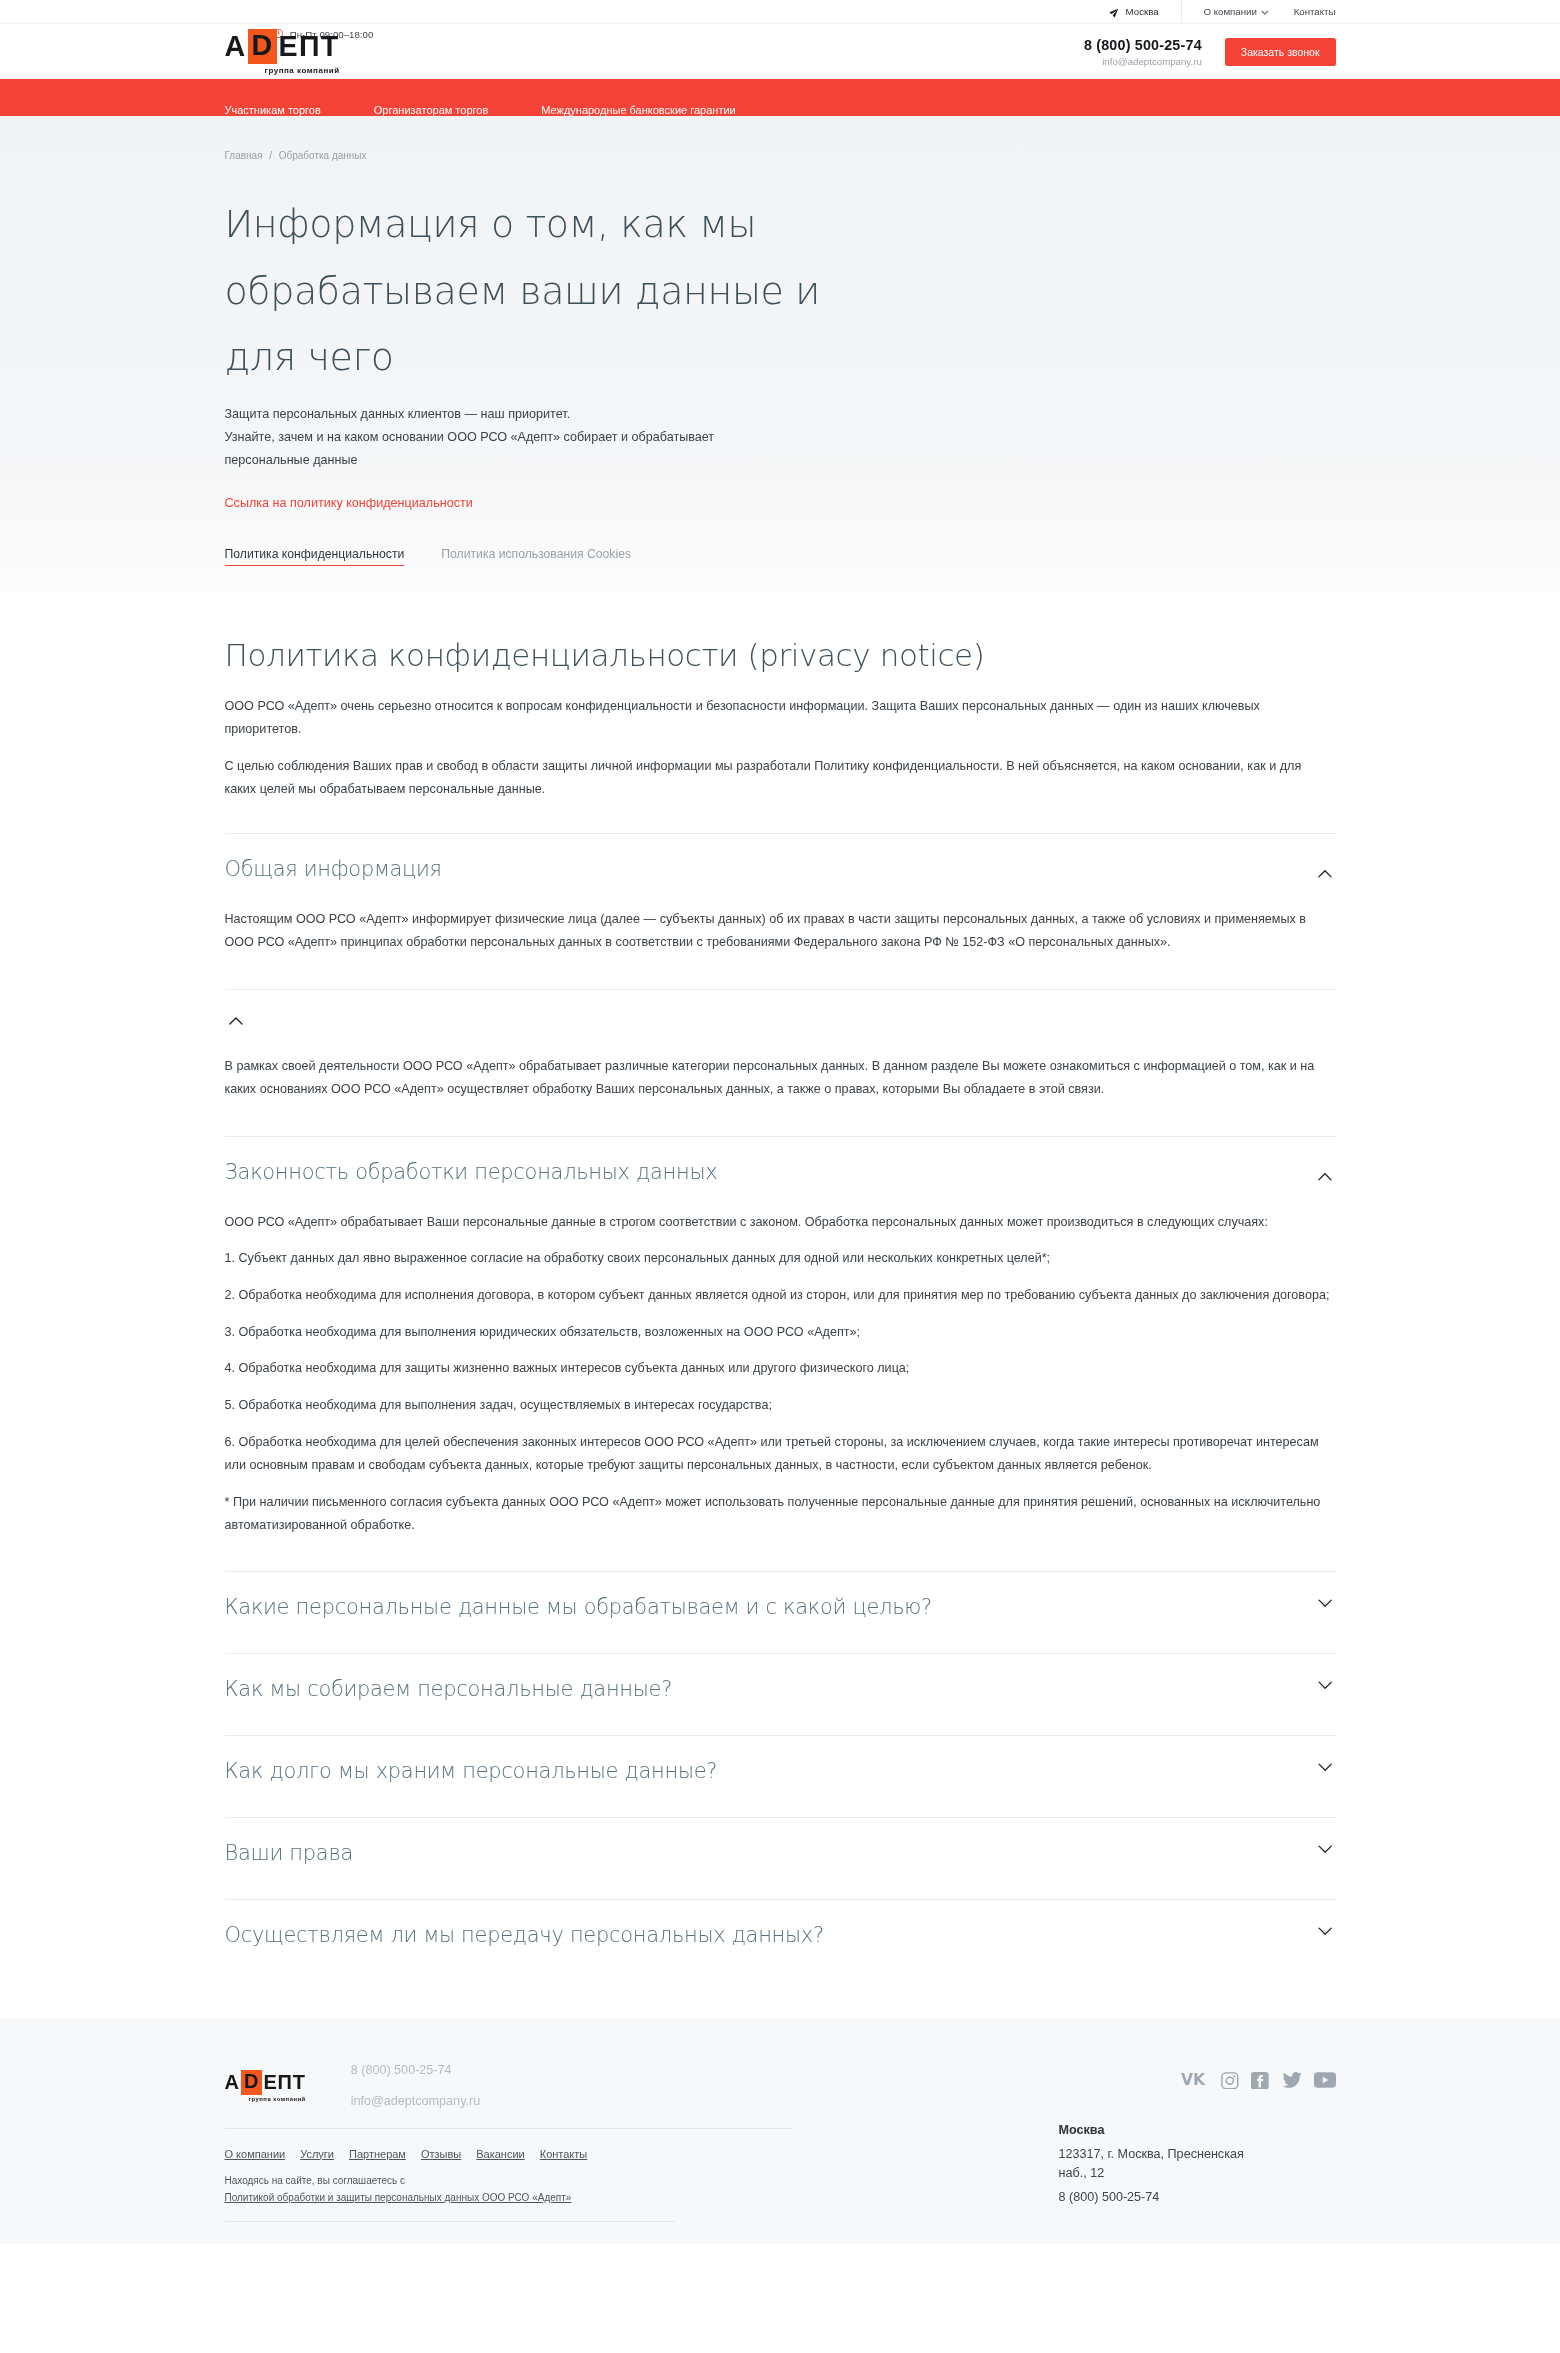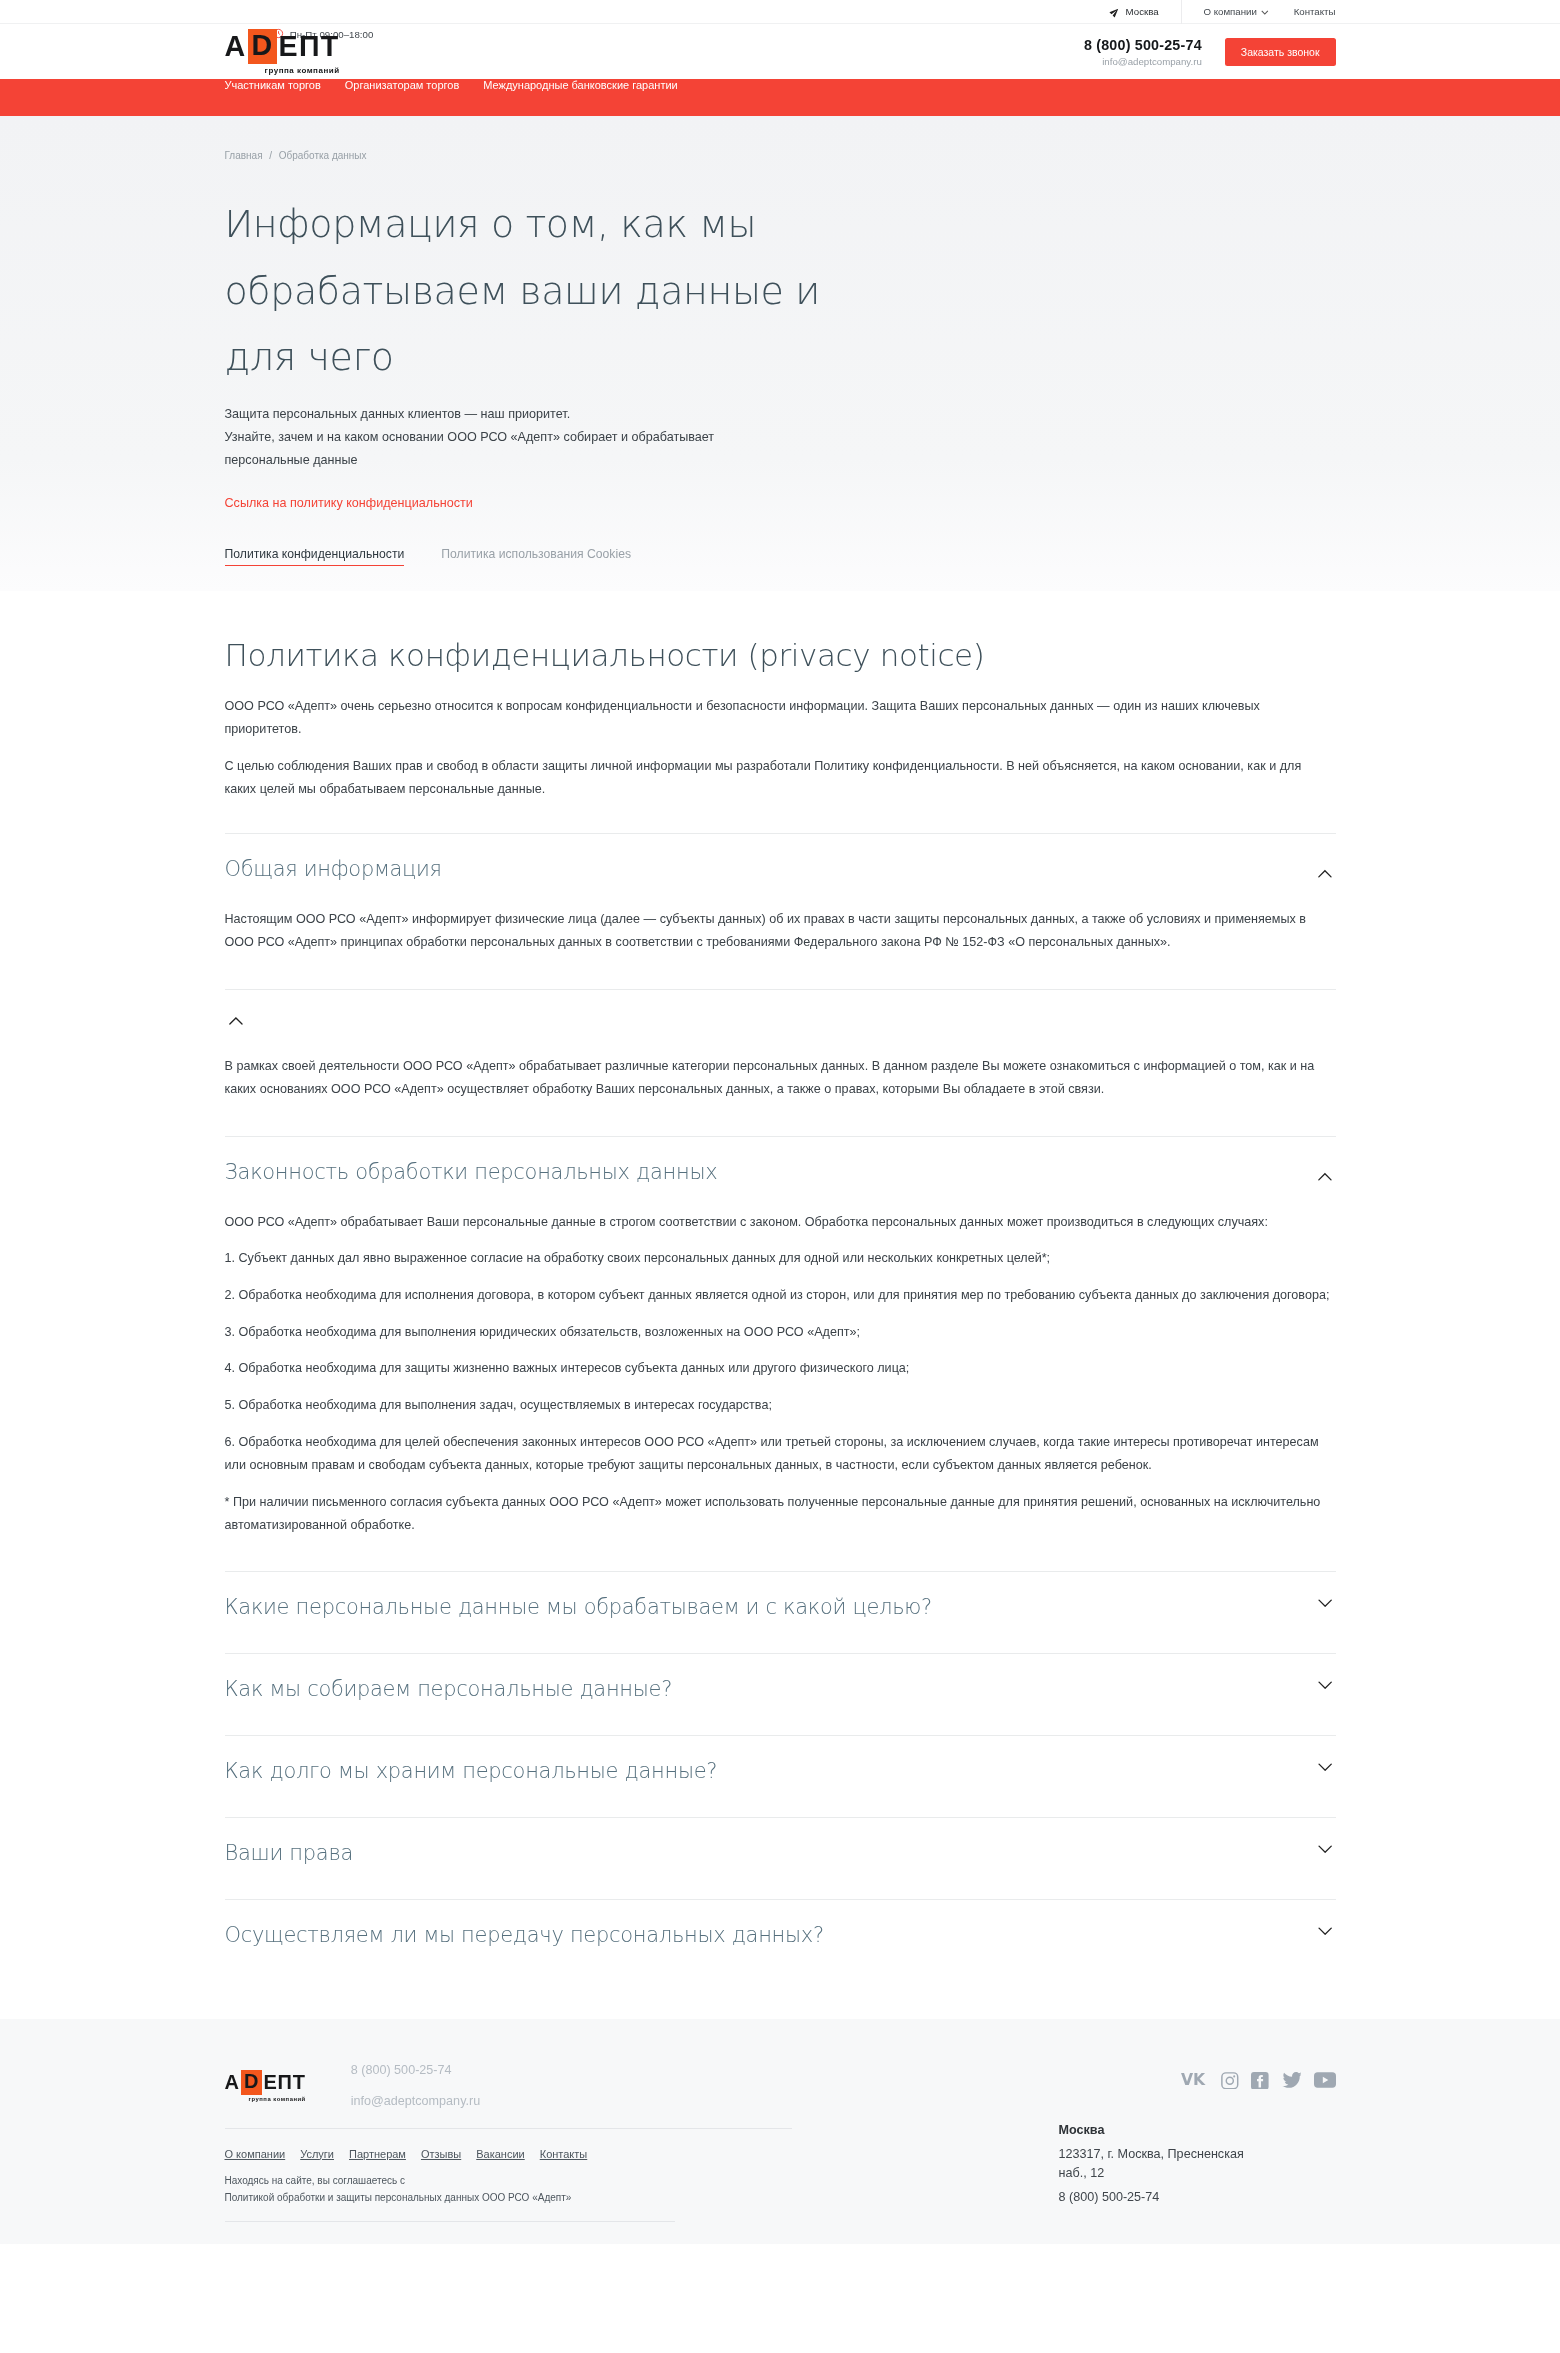--- a/index.html
+++ b/index.html
@@ -35,21 +35,21 @@
   .logo.small .logo-box { padding: 1.7px 2.5px 3.4px; }
   .logo.small .logo-tagline { font-size: 5.9px; margin-top: 0.8px; }
   .header-right { display: flex; align-items: center; gap: 23px; }
   .header-contacts { text-align: right; }
   .header-phone { font-size: 14.3px; font-weight: bold; color: #15181b; letter-spacing: 0.2px; }
   .header-email { font-size: 9.7px; color: #9aa1a8; margin-top: 2.5px; }
   .callback-btn { background: #f44336; color: #fff; border: none; border-radius: 2.5px; font-size: 10.5px; padding: 8.4px 16px; cursor: pointer; font-family: inherit; }
 
   
   .main-nav { height: 37px; background: #f44336; }
-  .main-nav .container { height: 100%; display: flex; align-items: flex-start; gap: 24px; }
+  .main-nav .container { height: 100%; display: flex; align-items: flex-end; gap: 53px; }
   .nav-link { color: #fff; font-size: 11px; }
 
   
   .hero { background: linear-gradient(180deg, #f2f3f5 0%, #f5f6f7 72%, #fcfcfd 100%); padding: 34px 0 25px; }
   .breadcrumb { font-size: 10px; color: #98a0a7; display: flex; gap: 6.7px; }
   .breadcrumb a { color: #98a0a7; }
   .hero-title { margin: 30px 0 0; font-size: 38px; line-height: 1.75; font-weight: 200; color: #3e505a; font-family: "DejaVu Sans", sans-serif; letter-spacing: -0.4px; }
   .hero-sub { margin-top: 11.8px; font-size: 12.6px; line-height: 1.85; color: #3b4248; max-width: 504px; }
   .hero-sub p { margin: 0; }
   .hero-link { display: inline-block; margin-top: 23px; font-size: 12.6px; color: #f44336; }
@@ -77,21 +77,21 @@
   .footer-top { display: flex; justify-content: space-between; }
   .footer-left { width: 567px; }
   .f-logo-row { display: flex; align-items: center; gap: 45px; }
   .f-contacts { font-size: 12.6px; color: #b5bcc3; }
   .f-contact-email { margin-top: 17px; color: #b5bcc3; display: inline-block; }
   .f-contact-phone { color: #b5bcc3; display: inline-block; }
   .f-div { border-top: 0.8px solid #e4e6e9; margin-top: 20px; }
   .f-links { margin-top: 18.5px; display: flex; gap: 15px; font-size: 11px; }
   .f-links a { color: #4d565e; text-decoration: underline; }
   .f-agree { margin-top: 13.4px; font-size: 10px; line-height: 1.65; color: #4d565e; }
-  .f-agree a { color: #4d565e; }
+  .f-agree a { color: #4d565e; text-decoration: underline; }
   .f-div2 { border-top: 0.8px solid #e4e6e9; margin-top: 15px; width: 450px; }
   .footer-right { width: 277px; padding-top: 8.4px; }
   .f-social { display: flex; justify-content: flex-end; align-items: flex-start; gap: 12.6px; }
   .f-social a { display: inline-flex; }
   .f-city { margin-top: 34px; font-size: 12.6px; }
   .f-city-name { font-weight: bold; color: #2e3338; margin-bottom: 7.6px; }
   .f-addr { color: #3f454b; line-height: 1.55; }
   .f-city-phone { margin-top: 5.9px; color: #3f454b; }
 </style>
 </head>

